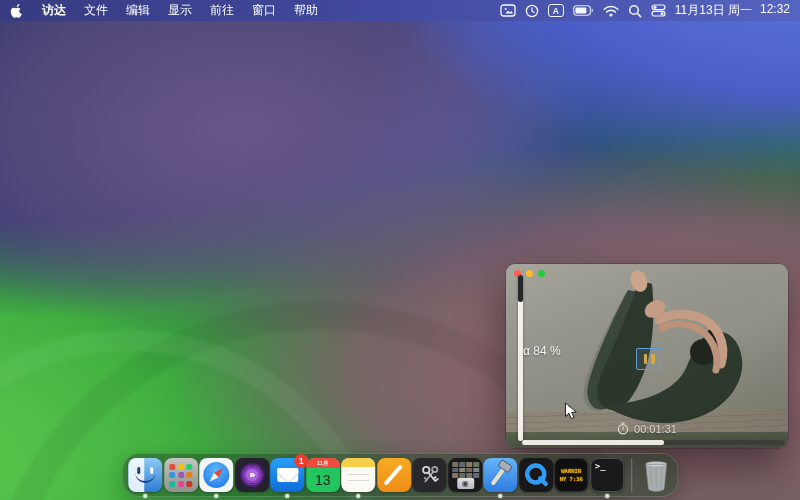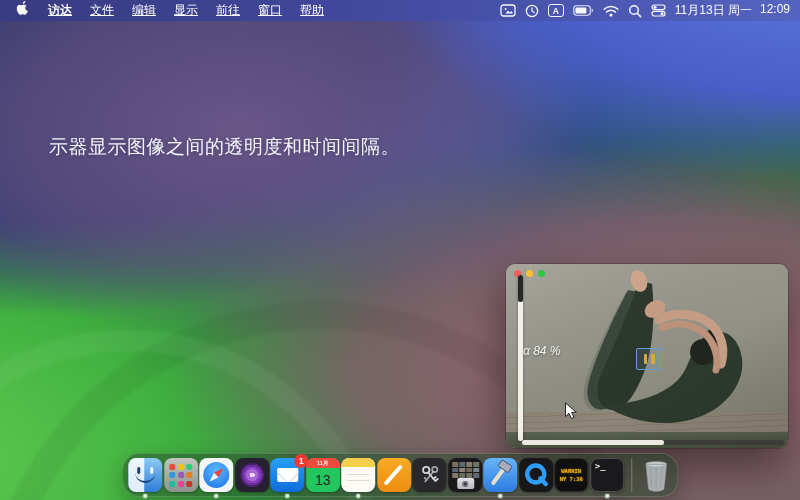--- a/index.html
+++ b/index.html
@@ -22,39 +22,39 @@
       radial-gradient(ellipse 700px 460px at -8% 92%, #5ec94e 0%, #43b341 32%, rgba(47,150,60,0.85) 55%, rgba(47,150,60,0) 76%),
       radial-gradient(ellipse 1150px 600px at 46% 122%, #1d6b2c 0%, #20702f 52%, rgba(32,112,47,0) 78%),
       linear-gradient(125deg, #343a78 0%, #3f4690 26%, #475ab4 44%, #2f4f86 58%, #27693c 78%, #1d5c28 100%);
   }
   
   .menubar{
     position:absolute;left:0;top:0;width:800px;height:21px;
     background:linear-gradient(90deg,#383b80 0%,#40479a 40%,#4c59b4 78%,#5564c0 100%);
     display:flex;align-items:center;color:#fff;font-size:12px;
   }
-  .mb-left{display:flex;align-items:flex-start;gap:0;padding-left:14px;text-decoration:underline;}
+  .mb-left{display:flex;align-items:center;gap:0;padding-left:8px;}
   .apple{width:13px;height:15px;margin:0 10px 0 2px;display:flex;align-items:center;}
   .menu-item{padding:0 9px;line-height:21px;white-space:nowrap;}
   .menu-item.app{font-weight:700;}
   .mb-right{margin-left:auto;display:flex;align-items:center;gap:9px;padding-right:10px;}
   .sicon{display:flex;align-items:center;opacity:.95;}
   .ime-box{border:1.2px solid #fff;border-radius:3px;width:14px;height:11px;font-size:8.5px;
     display:flex;align-items:center;justify-content:center;font-weight:700;}
   .clocktxt{display:flex;gap:8px;font-size:12px;white-space:nowrap;}
   
   .caption{
     position:absolute;left:49px;top:133px;color:#f4f5fa;font-size:19px;line-height:28px;
     font-weight:500;letter-spacing:.5px;text-shadow:0 1px 4px rgba(20,20,60,.25);
   }
   
   .pwindow{
     position:absolute;left:506px;top:264px;width:282px;height:184px;border-radius:9px;
     box-shadow:0 18px 45px rgba(0,0,0,.5),0 0 0 .5px rgba(0,0,0,.35);
-    overflow:hidden;background:#8f8e84;font-style:italic;
+    overflow:hidden;background:#8f8e84;
   }
   .photo{position:absolute;inset:0;
     background:linear-gradient(165deg,#a0a096 0%,#95948a 40%,#8a897e 70%,#82816f 100%);}
   .photo .floor{position:absolute;left:0;right:0;top:148px;height:22px;
     background:repeating-linear-gradient(178deg,#8d8577 0 5px,#837b6d 5px 6px);}
   .photo .mat{position:absolute;left:0;right:0;top:168px;height:16px;
     background:linear-gradient(180deg,#59614f,#49513f);}
   .figure{position:absolute;inset:0;}
   .tl-row{position:absolute;left:8px;top:6px;display:flex;gap:5px;}
   .tl{width:7px;height:7px;border-radius:50%;}
@@ -193,27 +193,26 @@
     <span class="sicon">
       <svg width="15" height="13" viewBox="0 0 15 13">
           <rect x="1" y="1" width="13" height="4.6" rx="2.3" fill="none" stroke="#fff" stroke-width="1.2"></rect>
           <circle cx="4" cy="3.3" r="1.5" fill="#fff"></circle>
           <rect x="1" y="7.4" width="13" height="4.6" rx="2.3" fill="none" stroke="#fff" stroke-width="1.2"></rect>
           <circle cx="11" cy="9.7" r="1.5" fill="#fff"></circle>
         </svg>
     </span>
     <span class="clocktxt">
       <span>11月13日 周一</span>
-      <span>12:09</span>
+      <span>12:32</span>
     </span>
   </div>
 </div>
 
 <div class="caption">
-  <div>示器显示图像之间的透明度和时间间隔。</div>
 </div>
 
 <div class="pwindow">
   <div class="photo">
     <div class="floor"></div>
     <div class="mat"></div>
     <svg class="figure" width="282" height="184" viewBox="0 0 282 184">
 
       <path d="M120,28 C103,58 86,94 79,119 C74,137 82,150 96,146 C111,141 122,118 130,92 C137,69 139,46 141,32 Z" fill="#35413433"></path>
       <path d="M122,26 C106,56 90,92 83,117 C78,135 85,148 99,145 C113,141 123,119 131,93 C138,70 140,46 142,30 Z" fill="#39463a"></path>
@@ -252,20 +251,29 @@
     <i class="vthumb"></i>
   </div>
 
   <div class="alpha-label">α 84 %</div>
 
   <div class="pausebox">
       <i></i>
       <i></i>
     </div>
 
+  <div class="timer">
+    <svg width="12" height="13" viewBox="0 0 12 13">
+        <circle cx="6" cy="7.2" r="4.6" fill="none" stroke="#d6d6cd" stroke-width="1.2"></circle>
+        <path d="M6 4.8 V7.4" stroke="#d6d6cd" stroke-width="1.1" stroke-linecap="round"></path>
+        <path d="M4.6 1h2.8" stroke="#d6d6cd" stroke-width="1.2" stroke-linecap="round"></path>
+        <path d="M6 1v1.4" stroke="#d6d6cd" stroke-width="1.2"></path>
+      </svg>
+    <span>00:01:31</span>
+  </div>
 
   <div class="hslider">
     <i class="hlight"></i>
     <i class="hdark"></i>
   </div>
 
   <svg class="cursor" width="14" height="19" viewBox="0 0 14 19">
     <path d="M1.5,1 L1.5,14.5 L5,11.3 L7.4,16.6 L10,15.4 L7.6,10.3 L12.3,10.1 Z" fill="#fff" stroke="#222" stroke-width="1"></path>
   </svg>
 </div>

